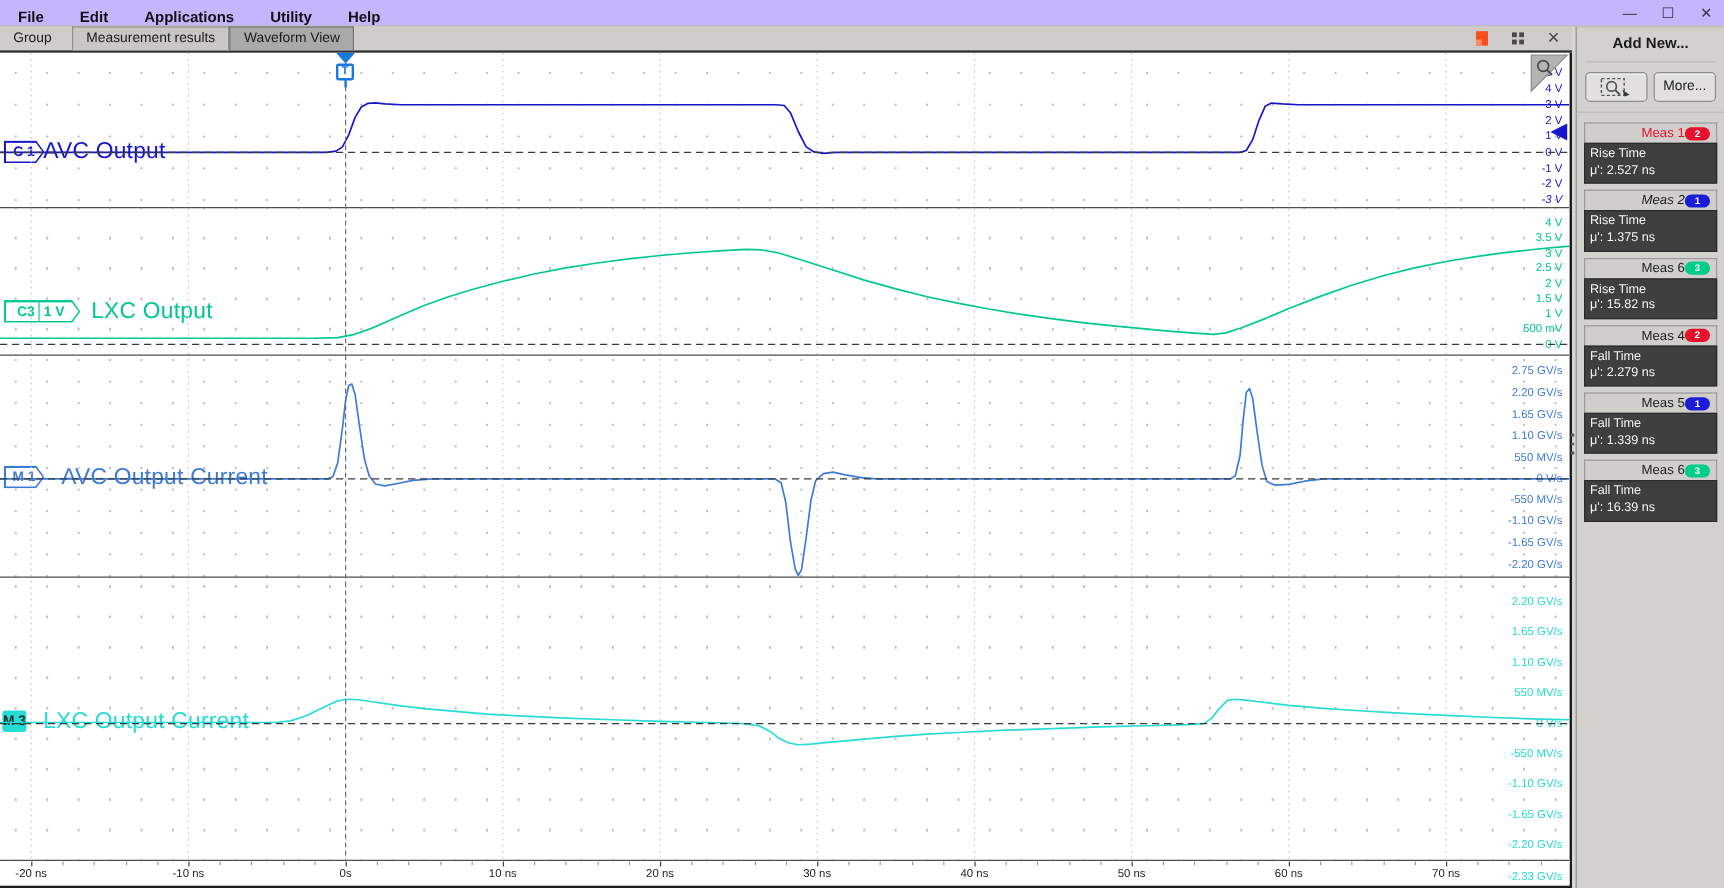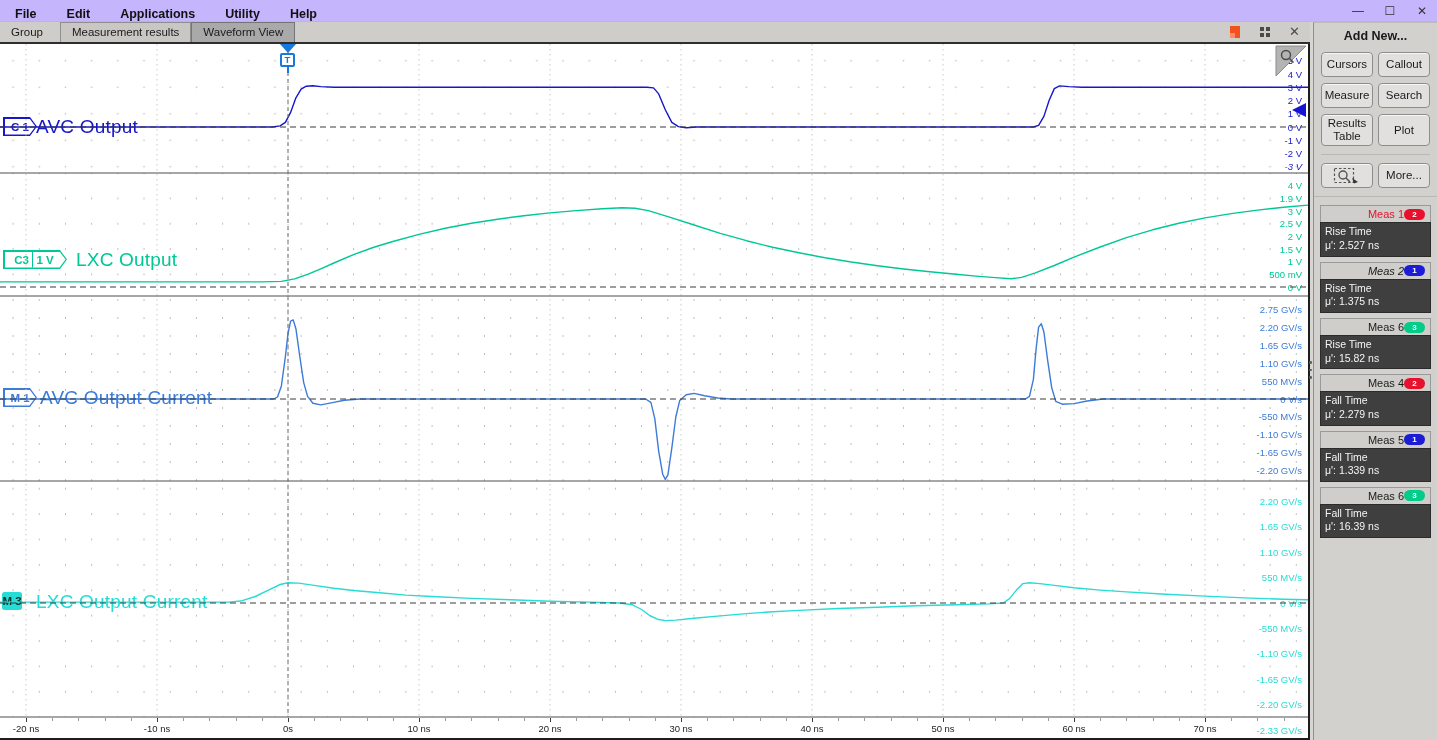--- a/index.html
+++ b/index.html
@@ -127,21 +127,21 @@
 <div class="ytick" style="color: rgb(23, 23, 201); top: 11.25px;">5 V</div>
     <div class="ytick" style="color: rgb(23, 23, 201); top: 24.5px;">4 V</div>
     <div class="ytick" style="color: rgb(23, 23, 201); top: 37.75px;">3 V</div>
     <div class="ytick" style="color: rgb(23, 23, 201); top: 51px;">2 V</div>
     <div class="ytick" style="color: rgb(23, 23, 201); top: 64.25px;">1 V</div>
     <div class="ytick" style="color: rgb(23, 23, 201); top: 77.5px;">0 V</div>
     <div class="ytick" style="color: rgb(23, 23, 201); top: 90.75px;">-1 V</div>
     <div class="ytick" style="color: rgb(23, 23, 201); top: 104px;">-2 V</div>
     <div class="ytick" style="color: rgb(23, 23, 201); top: 117.25px; font-style: italic;">-3 V</div>
     <div class="ytick" style="color: rgb(0, 199, 149); top: 136.3px;">4 V</div>
-    <div class="ytick" style="color: rgb(0, 199, 149); top: 148.95px;">1.9 V</div>
+    <div class="ytick" style="color: rgb(0, 199, 149); top: 148.95px;">3.5 V</div>
     <div class="ytick" style="color: rgb(0, 199, 149); top: 161.6px;">3 V</div>
     <div class="ytick" style="color: rgb(0, 199, 149); top: 174.25px;">2.5 V</div>
     <div class="ytick" style="color: rgb(0, 199, 149); top: 186.9px;">2 V</div>
     <div class="ytick" style="color: rgb(0, 199, 149); top: 199.55px;">1.5 V</div>
     <div class="ytick" style="color: rgb(0, 199, 149); top: 212.2px;">1 V</div>
     <div class="ytick" style="color: rgb(0, 199, 149); top: 224.85px;">500 mV</div>
     <div class="ytick" style="color: rgb(0, 199, 149); top: 237.5px;">0 V</div>
     <div class="ytick" style="color: rgb(61, 123, 215); top: 259.575px;">2.75 GV/s</div>
     <div class="ytick" style="color: rgb(61, 123, 215); top: 277.56px;">2.20 GV/s</div>
     <div class="ytick" style="color: rgb(61, 123, 215); top: 295.545px;">1.65 GV/s</div>
@@ -233,21 +233,21 @@
         <span class="tag-div" style="background: rgb(0, 199, 149);"></span>
         <span style="padding: 0px 5px 0px 3px;">1 V</span>
       </div>
     </div>
     <div class="ch-label" style="color: rgb(0, 199, 149); left: 76px; top: 205px;">LXC Output</div>
     <div class="tag" style="background: rgb(61, 123, 215); left: 3px; top: 344px; width: 34px; height: 19px;">
       <div class="tag-in" style="color: rgb(61, 123, 215);">
         <span style="padding: 0px 3px;">M 1</span>
       </div>
     </div>
-    <div class="ch-label" style="color: rgb(61, 123, 215); left: 40px; top: 343px;">AVC Output Current</div>
+    <div class="ch-label" style="color: rgb(61, 123, 215); left: 51px; top: 343px;">AVC Output Current</div>
     <div class="badge-solid" style="background: rgb(39, 220, 212); left: 2px; top: 548px; width: 20px; height: 18px;">M 3</div>
     <div class="ch-label" style="color: rgb(39, 220, 212); left: 36px; top: 547px;">LXC Output Current</div>
     <svg width="1308" height="696" id="wavesvg">
       <line x1="26" y1="0" x2="26" y2="673" stroke="#c9c9c9" stroke-width="1" stroke-dasharray="1.5 3.5"></line>
       <line x1="157" y1="0" x2="157" y2="673" stroke="#c9c9c9" stroke-width="1" stroke-dasharray="1.5 3.5"></line>
       <line x1="288" y1="0" x2="288" y2="673" stroke="#c9c9c9" stroke-width="1" stroke-dasharray="1.5 3.5"></line>
       <line x1="419" y1="0" x2="419" y2="673" stroke="#c9c9c9" stroke-width="1" stroke-dasharray="1.5 3.5"></line>
       <line x1="550" y1="0" x2="550" y2="673" stroke="#c9c9c9" stroke-width="1" stroke-dasharray="1.5 3.5"></line>
       <line x1="681" y1="0" x2="681" y2="673" stroke="#c9c9c9" stroke-width="1" stroke-dasharray="1.5 3.5"></line>
       <line x1="812" y1="0" x2="812" y2="673" stroke="#c9c9c9" stroke-width="1" stroke-dasharray="1.5 3.5"></line>
@@ -278,28 +278,20 @@
   </div>
 
 <div id="splitter">
     <i></i>
     <i></i>
     <i></i>
   </div>
 
 <div id="sidebar">
   <div id="sb-title">Add New...</div>
-  <div id="sb-grid">
-      <div class="sbtn">Cursors</div>
-      <div class="sbtn">Callout</div>
-      <div class="sbtn">Measure</div>
-      <div class="sbtn">Search</div>
-      <div class="sbtn">Results Table</div>
-      <div class="sbtn">Plot</div>
-    </div>
   <div id="sb-row2">
     <div class="sbtn">
       <svg width="28" height="18">
         <rect x="1.5" y="1.5" width="19" height="14" fill="none" stroke="#555" stroke-width="1.2" stroke-dasharray="2.5 2"></rect>
         <circle cx="10" cy="8" r="4" fill="none" stroke="#555" stroke-width="1.4"></circle>
         <line x1="13" y1="11" x2="17" y2="15" stroke="#555" stroke-width="1.6"></line>
         <polygon points="19,11 25,15 21,16.5" fill="#333"></polygon>
       </svg>
     </div>
     <div class="sbtn">More...</div>

